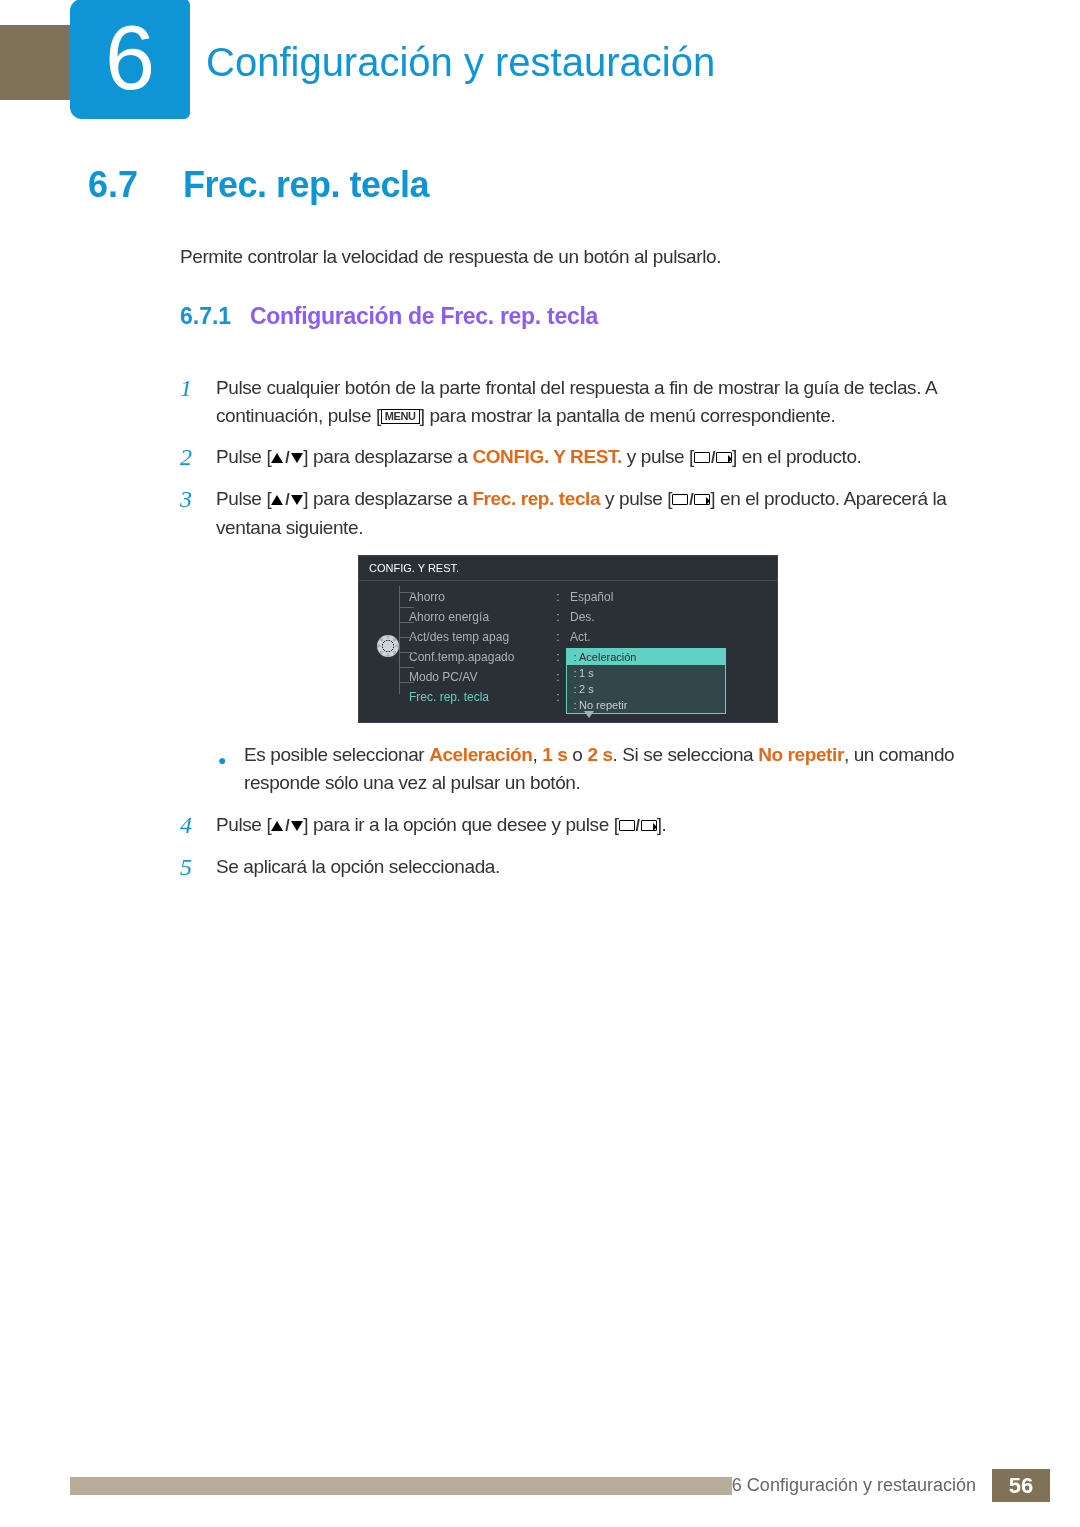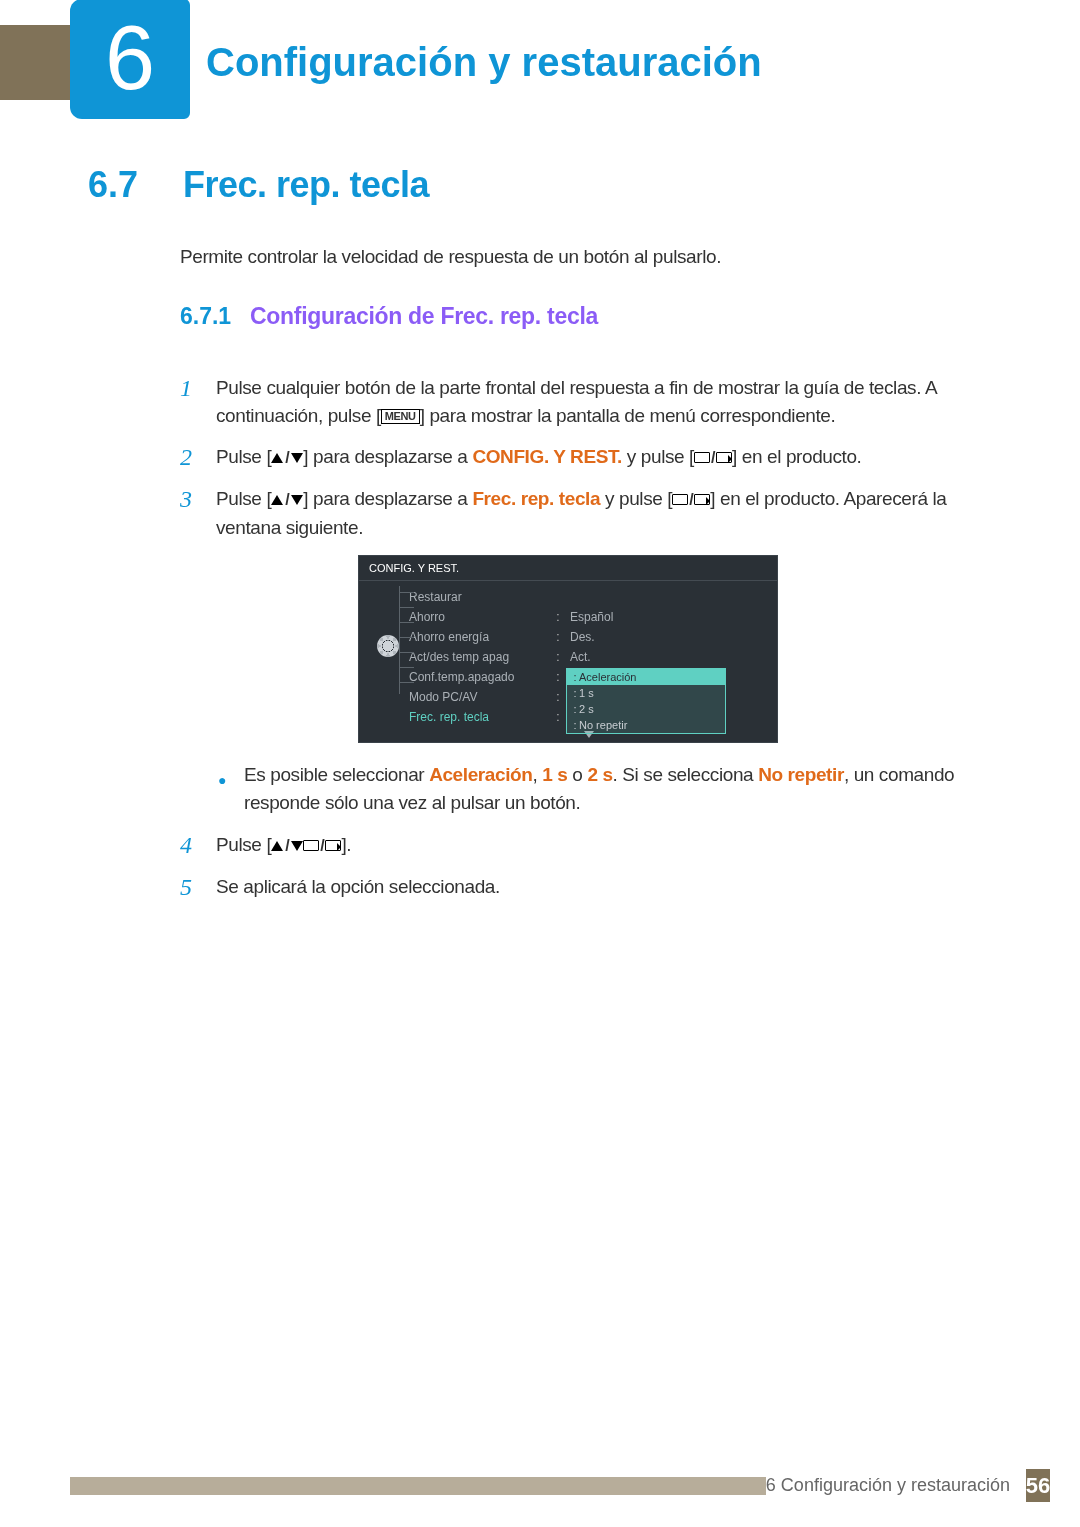--- a/index.html
+++ b/index.html
@@ -34,21 +34,21 @@
     color: #fff;
     font-size: 90px;
     font-weight: 400;
     margin-left: 70px;
     margin-top: -8px;
     position: relative;
     z-index: 2;
   }
   .chapter-title {
     font-size: 40px;
-    font-weight: bold;
+    font-weight: normal;
     color: #0f95d6;
     background: #fff;
     flex: 1;
     height: 100%;
     display: flex;
     align-items: center;
     padding-left: 22px;
     margin-left: -6px;
   }
 
@@ -299,21 +299,21 @@
     background: #b7ad9a;
     margin-left: 70px;
   }
   .footer-text {
     font-size: 18px;
     color: #666;
     margin-left: auto;
     padding-right: 8px;
   }
   .footer-page {
-    width: 24px;
+    width: 58px;
     height: 33px;
     background: #807258;
     color: #fff;
     font-size: 22px;
     font-weight: bold;
     display: flex;
     align-items: center;
     justify-content: center;
     margin-right: 30px;
     margin-left: 8px;
@@ -388,23 +388,20 @@
               <span style="margin-top:14px"></span>
               <span style="margin-top:14px"></span>
               <span style="margin-top:14px"></span>
               <span style="margin-top:14px"></span>
               <span style="margin-top:14px"></span>
           </div>
           <div class="osd-left">
             <div class="gear"></div>
           </div>
           <div style="flex:1">
-            <div class="osd-row">
-                <span class="lbl">Restaurar</span>
-              </div>
             <div class="osd-row">
                 <span class="lbl">Ahorro</span>
                 <span class="col">:</span>
                 <span class="val">Español</span>
               </div>
             <div class="osd-row">
                 <span class="lbl">Ahorro energía</span>
                 <span class="col">:</span>
                 <span class="val">Des.</span>
               </div>
@@ -458,21 +455,21 @@
       </div>
     </div>
 
     <div class="step">
       <div class="step-num">4</div>
       <div class="step-body">
         <span>Pulse [</span><span class="nav-icons">
             <span class="tri-up"></span>
             <span class="slash">/</span>
             <span class="tri-down"></span>
-          </span><span class="enter-icons">
+          </span><span>] para ir a la opción que desee y pulse [</span><span class="enter-icons">
             <span class="box-icon"></span>
             <span class="slash">/</span>
             <span class="box-icon arrow"></span>
           </span><span>].</span>
       </div>
     </div>
 
     <div class="step">
       <div class="step-num">5</div>
       <div class="step-body">Se aplicará la opción seleccionada.</div>

